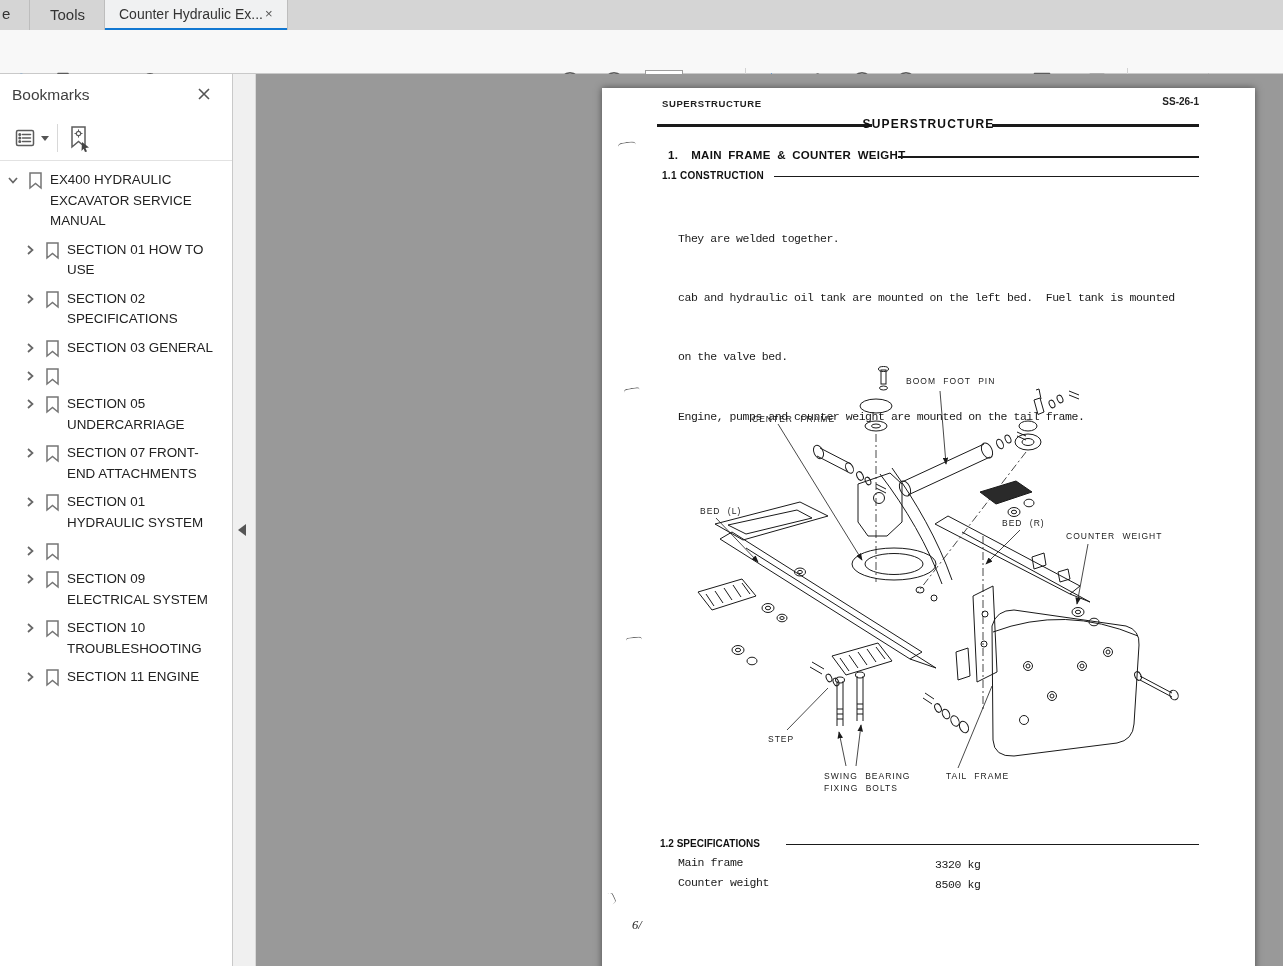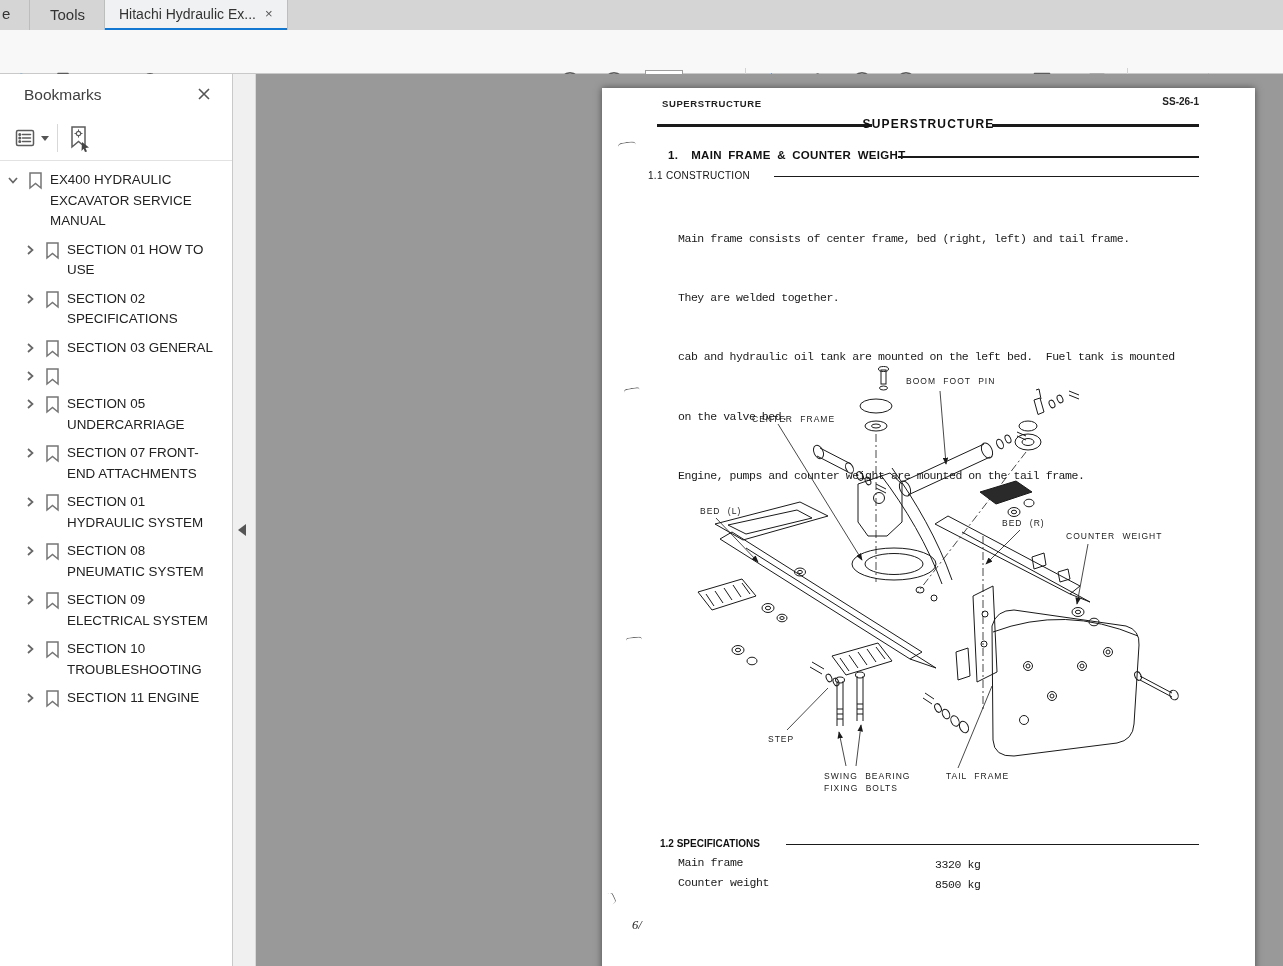--- a/index.html
+++ b/index.html
@@ -33,21 +33,21 @@
   .zoom-ctl { position:absolute; left:938px; top:38px; width:66px; height:28px;
               border-bottom:1px solid #bbb; font-size:12.5px; color:#333; }
   .zoom-ctl .zv { position:absolute; left:5px; top:7px; }
   .caret { display:inline-block; width:0; height:0; border-left:4px solid transparent;
            border-right:4px solid transparent; border-top:5px solid #555; }
   .zoom-ctl .caret { position:absolute; right:4px; top:13px; }
 
   
   .sidebar { position:absolute; left:0; top:74px; width:233px; bottom:0; background:#fff;
              border-right:1px solid #c9c9c9; }
-  .bm-title { position:absolute; left:24px; top:12px; font-size:15.5px; color:#404040; }
+  .bm-title { position:absolute; left:12px; top:12px; font-size:15.5px; color:#404040; }
   .bm-close { position:absolute; right:20px; top:12px; width:16px; height:16px; }
   .bm-close svg { width:16px; height:16px; stroke:#555; stroke-width:1.6; }
   .bm-tools { position:absolute; left:0; top:48px; width:100%; height:38px; }
   .bm-tools svg { stroke:#5c5c5c; fill:none; stroke-width:1.5; stroke-linecap:round; }
   .bm-opt { position:absolute; left:13px; top:4px; width:24px; height:24px; }
   .bm-opt-caret { position:absolute; left:41px; top:14px; }
   .bm-vsep { position:absolute; left:57px; top:2px; width:1px; height:28px; background:#d8d8d8; }
   .bm-add { position:absolute; left:66px; top:2px; width:26px; height:28px; }
   .bm-divider { position:absolute; left:0; top:86px; width:100%; height:1px; background:#e2e2e2; }
   .bm-tree { position:absolute; left:0; top:96px; right:4px; bottom:0; overflow:hidden; }
@@ -77,21 +77,21 @@
           box-shadow:0 0 7px rgba(0,0,0,.5); }
 
   .doc-hleft { position:absolute; left:60px; top:10px; font-size:9.5px; font-weight:bold;
                letter-spacing:.6px; color:#222; }
   .doc-code { position:absolute; right:56px; top:8px; font-size:10px; font-weight:bold; color:#222; }
   .rule { position:absolute; background:#1a1a1a; }
   .doc-title { position:absolute; left:0; top:29px; width:100%; text-align:center; font-size:12px;
                font-weight:bold; letter-spacing:1.2px; color:#111; }
   .doc-h1 { position:absolute; left:66px; top:61px; font-size:11.5px; font-weight:bold;
             letter-spacing:.3px; word-spacing:3px; color:#111; white-space:pre; }
-  .doc-h2 { position:absolute; left:46px; top:82px; font-size:10px; font-weight:normal;
+  .doc-h2 { position:absolute; left:60px; top:82px; font-size:10px; font-weight:bold;
             letter-spacing:.3px; color:#111; white-space:pre; }
   .doc-body { position:absolute; left:76px; top:101px; font-family:"Liberation Mono",monospace;
               font-size:11.5px; letter-spacing:-.45px; line-height:19.8px; color:#1a1a1a;
               white-space:pre; }
   .specs-h { position:absolute; left:58px; top:750px; font-size:10px; font-weight:bold; color:#111; }
   .spec-row { position:absolute; left:76px; width:520px; font-family:"Liberation Mono",monospace;
               font-size:11.5px; letter-spacing:-.4px; color:#1a1a1a; }
   .spec-row .val { position:absolute; left:257px; top:2px; }
   .foot-mark { position:absolute; left:30px; top:830px; font-family:"Liberation Serif",serif;
                font-style:italic; font-size:12.5px; color:#222; }
@@ -107,21 +107,21 @@
 <body>
 
 <div class="app">
 
   <div class="tabbar">
     <span class="tab-partial">e</span>
     <div class="tab-sep" style="left:29px"></div>
     <div class="tab-tools">Tools</div>
     <div class="tab-sep" style="left:104px"></div>
     <div class="tab-active">
-      <span>Hitachi Hydraulic Ex...</span>
+      <span>Counter Hydraulic Ex...</span>
       <span class="tab-close">×</span>
     </div>
     <div class="tab-sep" style="left:287px"></div>
   </div>
 
   <div class="toolbar">
     <div class="tb-icon" style="left:9px">
       <svg viewBox="0 0 24 24" style="stroke:#1272d3">
         <path d="M6.5 17.5 C3.8 17.5 2.5 15.6 2.5 13.8 C2.5 11.9 4 10.4 5.8 10.3 C6 7 8.7 4.5 12 4.5 C14.8 4.5 17.2 6.4 17.9 9 C20 9.2 21.5 10.9 21.5 13 C21.5 15.4 19.8 17.5 17.3 17.5"></path>
         <path d="M12 20 V10.5 M8.8 13.5 L12 10.2 L15.2 13.5"></path>
@@ -356,21 +356,20 @@
       </div>
       <div class="bm-item child">
         <span class="chev">
           <svg viewBox="0 0 14 14">
               <path d="M5 3 L9.5 7 L5 11"></path>
             </svg></span>
         <span class="bm-ico">
           <svg viewBox="0 0 17 19">
               <path d="M3 2 h11 v15 l-5.5-4.5 L3 17 z"></path>
             </svg></span>
-        <span class="bm-label">SECTION 08 PNEUMATIC SYSTEM</span>
       </div>
       <div class="bm-item child">
         <span class="chev">
           <svg viewBox="0 0 14 14">
               <path d="M5 3 L9.5 7 L5 11"></path>
             </svg></span>
         <span class="bm-ico">
           <svg viewBox="0 0 17 19">
               <path d="M3 2 h11 v15 l-5.5-4.5 L3 17 z"></path>
             </svg></span>
@@ -414,21 +413,20 @@
       <div class="rule" style="left:55px;top:36px;width:215px;height:3px"></div>
       <div class="doc-title">SUPERSTRUCTURE</div>
       <div class="rule" style="left:390px;top:36px;width:207px;height:3px"></div>
 
       <div class="doc-h1">1.  MAIN FRAME &amp; COUNTER WEIGHT</div>
       <div class="rule" style="left:296px;top:68px;width:301px;height:1.8px"></div>
       <div class="doc-h2">1.1 CONSTRUCTION</div>
       <div class="rule" style="left:172px;top:88px;width:425px;height:1.4px"></div>
 
       <div class="doc-body">
-        <div>Main frame consists of center frame, bed (right, left) and tail frame.</div>
         <div>They are welded together.</div>
         <div>cab and hydraulic oil tank are mounted on the left bed.  Fuel tank is mounted</div>
         <div>on the valve bed.</div>
         <div>Engine, pumps and counter weight are mounted on the tail frame.</div>
       </div>
 
       <div class="diagram">
         <svg width="505" height="448" viewBox="0 0 505 448">
           <defs>
             <marker id="ah" markerWidth="9" markerHeight="7" refX="8" refY="3.5" orient="auto">

